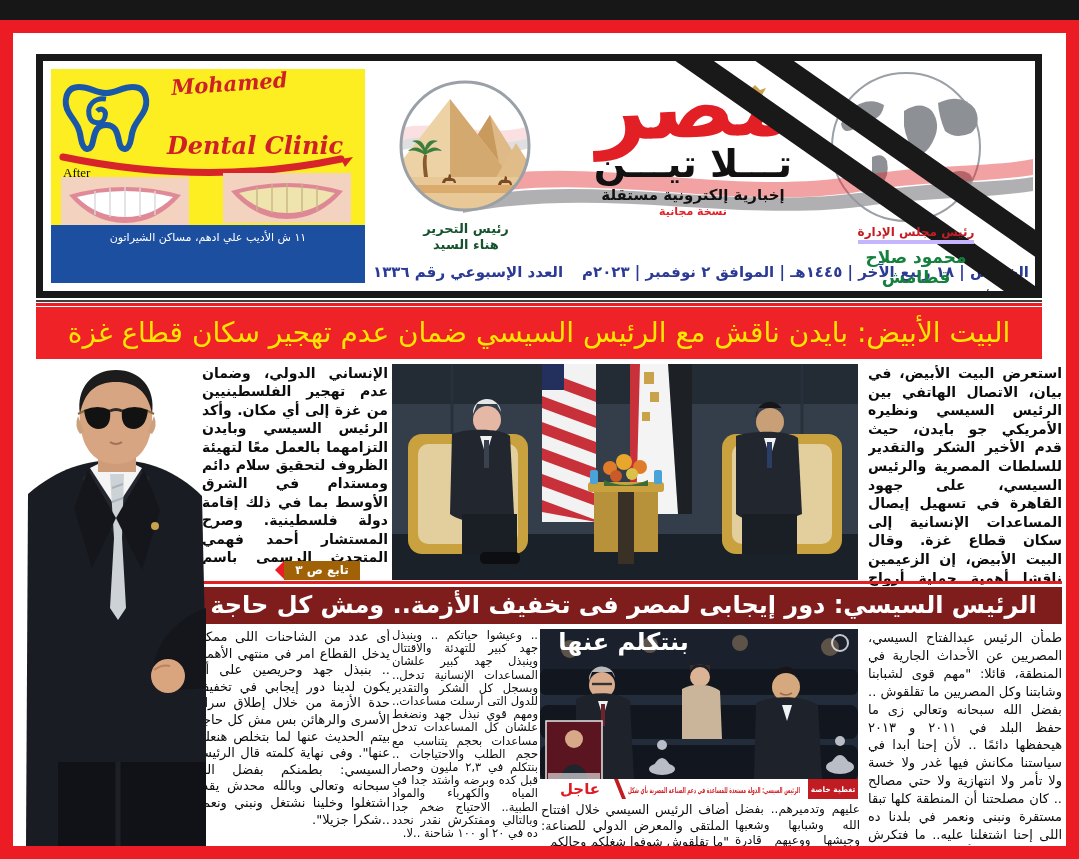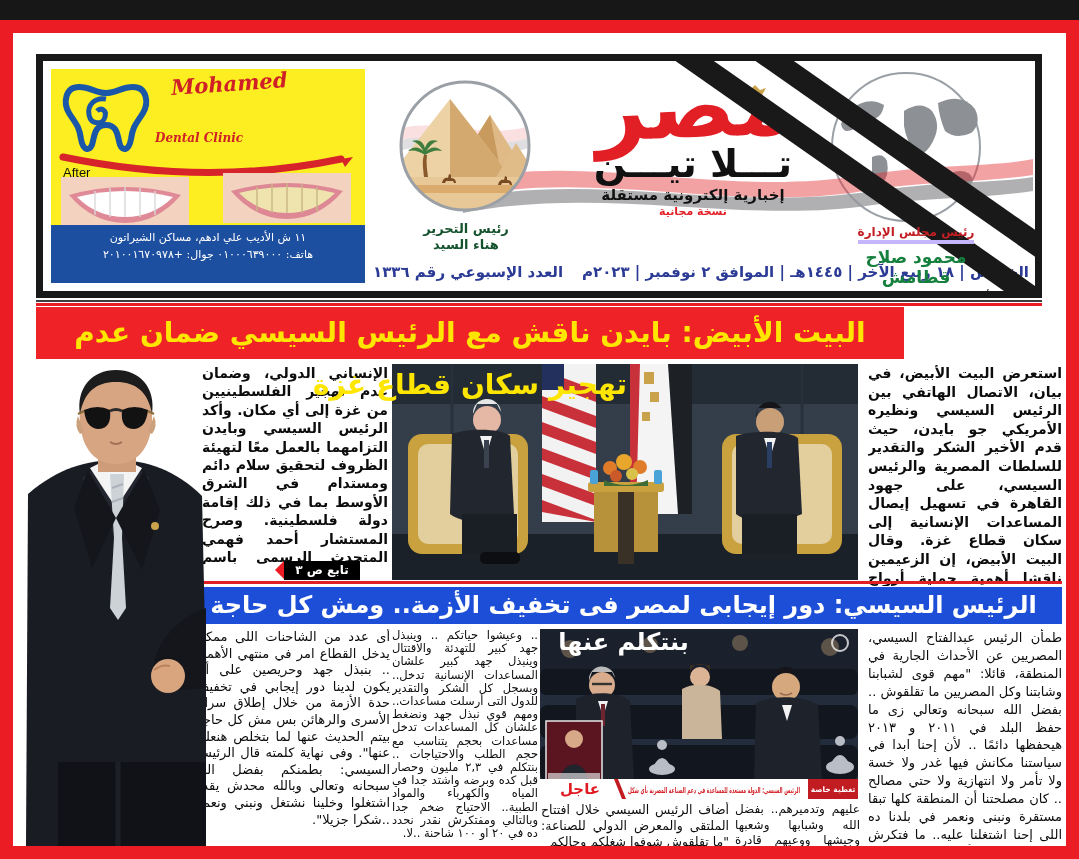--- a/index.html
+++ b/index.html
@@ -14,23 +14,23 @@
             background:#fff;overflow:hidden;z-index:5;}
   .rib{position:absolute;width:800px;height:22px;background:#191919;transform-origin:left top;
        transform:rotate(35deg);z-index:9;}
   .rib1{left:628px;top:-30px;}
   .rib2{left:708px;top:-30px;}
   .ad{position:absolute;left:8px;top:8px;width:314px;height:214px;background:#fcee21;overflow:hidden;z-index:6;}
   .ad-mohamed{position:absolute;left:120px;top:2px;color:#cf2027;font-family:"DejaVu Serif",serif;
               font-style:italic;font-size:21px;font-weight:bold;transform:rotate(-4deg);}
   .ad-qatamesh{position:absolute;left:78px;top:24px;color:#1a57a8;font-family:"DejaVu Serif",serif;
                font-style:italic;font-size:33px;font-weight:bold;}
-  .ad-clinic{position:absolute;left:104px;top:62px;color:#cf2027;font-family:"DejaVu Serif",serif;
-             font-style:italic;font-size:12px;font-weight:bold;}
-  .ad-after{position:absolute;left:12px;top:96px;font-family:Liberation Sans, sans-serif;font-size:13px;color:#111;}
+  .ad-clinic{position:absolute;left:116px;top:62px;color:#cf2027;font-family:"DejaVu Serif",serif;
+             font-style:italic;font-size:24px;font-weight:bold;}
+  .ad-after{position:absolute;left:12px;top:96px;font-family:Liberation Serif, serif;font-size:13px;color:#111;}
   .ad-before{position:absolute;left:246px;top:140px;font-family:"DejaVu Serif",serif;font-size:13px;color:#111;}
   .ad-footer{position:absolute;left:0;bottom:0;width:100%;height:58px;background:#1d4fa1;color:#fff;
              direction:rtl;text-align:center;font-size:11px;font-weight:normal;line-height:1.55;padding-top:4px;}
   .pyr-circle{position:absolute;left:355px;top:18px;z-index:7;}
   .editor{position:absolute;left:358px;top:160px;width:130px;text-align:center;color:#14532d;
           font-weight:bold;font-size:13px;line-height:1.25;direction:rtl;z-index:7;}
   .wave{position:absolute;left:420px;top:80px;z-index:2;}
   .eagle{position:absolute;left:700px;top:24px;z-index:3;}
   .logo-block{position:absolute;left:480px;top:4px;width:340px;text-align:center;direction:rtl;z-index:4;}
   .logo-misr{font-size:88px;line-height:0.95;font-weight:bold;color:#e31f26;transform:rotate(-2deg);}
@@ -42,32 +42,32 @@
   .chair-title{display:inline-block;color:#c41e25;font-size:12px;font-weight:bold;
                border-bottom:4px solid #c4b5fd;padding-bottom:1px;}
   .chair-name{font-size:17px;font-weight:bold;color:#15803d;margin-top:3px;}
   .chair-founded{font-size:10.5px;font-weight:bold;color:#1c1c1c;margin-top:3px;}
   .dateline{position:absolute;left:330px;top:202px;width:656px;display:flex;direction:rtl;
             justify-content:space-between;align-items:center;color:#2b3a94;font-weight:bold;
             font-size:15px;z-index:7;}
   
   .sep-dark{position:absolute;left:36px;top:300px;width:1006px;height:2px;background:#3f3f3f;z-index:4;}
   .sep-red{position:absolute;left:36px;top:303px;width:1006px;height:3px;background:#ec1c24;z-index:4;}
-  .banner1{position:absolute;left:36px;top:307px;width:868px;height:52px;background:#ee2227;
-           color:#ffe600;font-size:28px;font-weight:bold;text-align:center;line-height:52px;
+  .banner1{position:absolute;left:36px;top:307px;width:1006px;height:52px;background:#ee2227;
+           color:#ffe600;font-size:28px;font-weight:normal;text-align:center;line-height:52px;
            direction:rtl;z-index:4;}
   .line2{position:absolute;left:188px;top:581px;width:874px;height:3px;background:#e02025;z-index:4;}
-  .banner2{position:absolute;left:185px;top:587px;width:877px;height:37px;background:#1d4ed8;
+  .banner2{position:absolute;left:185px;top:587px;width:877px;height:37px;background:#7f1d1d;
            color:#ffffff;font-size:24px;font-weight:bold;text-align:center;line-height:37px;
            direction:rtl;z-index:4;}
   
   .col{position:absolute;direction:rtl;text-align:justify;color:#0c0c0c;overflow:hidden;}
   .s1-right{left:868px;top:364px;width:194px;height:222px;font-size:14px;line-height:18.6px;font-weight:bold;}
   .s1-left{left:202px;top:364px;width:186px;height:200px;font-size:14px;line-height:18.4px;font-weight:bold;}
-  .tag{position:absolute;left:284px;top:561px;width:76px;height:19px;background:#000000;color:#fff;
+  .tag{position:absolute;left:284px;top:561px;width:76px;height:19px;background:#a16207;color:#fff;
        font-size:12px;font-weight:bold;text-align:center;line-height:19px;direction:rtl;z-index:6;}
   .tag::before{content:"";position:absolute;left:-9px;top:0;border-top:9.5px solid transparent;
        border-bottom:9.5px solid transparent;border-right:9px solid #ec1c24;}
   .s2-right{left:868px;top:629px;width:194px;height:216px;font-size:13px;line-height:17.9px;}
   .s2-frag-r{left:735px;top:802px;width:125px;height:50px;font-size:12px;line-height:15.5px;}
   .s2-frag-l{left:541px;top:802px;width:188px;height:50px;font-size:12.5px;line-height:16px;}
   .s2-mid{left:392px;top:629px;width:146px;height:216px;font-size:11.5px;line-height:13.2px;}
   .s2-farleft{left:196px;top:629px;width:194px;height:216px;font-size:13px;line-height:16.6px;}
   
   .photo1{position:absolute;left:392px;top:364px;z-index:3;}
@@ -118,21 +118,20 @@
         <g stroke="#c9b786" stroke-width="1.4">
           <line x1="34" y1="14" x2="34" y2="38"></line>
             <line x1="49" y1="11" x2="49" y2="40"></line>
           <line x1="64" y1="10" x2="64" y2="40"></line>
             <line x1="79" y1="11" x2="79" y2="40"></line>
           <line x1="94" y1="14" x2="94" y2="38"></line>
         </g>
       </svg>
       <div class="ad-footer">
         <div>١١ ش الأديب علي ادهم، مساكن الشيراتون</div>
-        <div>هاتف: ٠١٠٠٠٦٣٩٠٠٠ جوال: +٢٠١٠٠١٦٧٠٩٧٨</div>
       </div>
     </div>
 
     <svg class="wave" width="570" height="84" viewBox="0 0 570 84">
       <path d="M0,40 C120,10 260,58 400,34 C470,23 530,26 570,18 L570,34 C520,42 460,40 400,50 C270,72 130,28 0,56 Z" fill="rgba(228,48,54,0.45)"></path>
       <path d="M0,58 C130,30 270,72 410,50 C480,40 535,42 570,36 L570,50 C520,58 470,56 410,64 C280,84 140,44 0,72 Z" fill="rgba(150,150,154,0.75)"></path>
     </svg>
 
     <svg class="eagle" width="24" height="34" viewBox="0 0 24 34">
       <path d="M12,0 L17,5 23,3 19,10 23,17 14,13 12,33 10,13 1,17 5,10 1,3 7,5 Z" fill="#c9a24b"></path>

